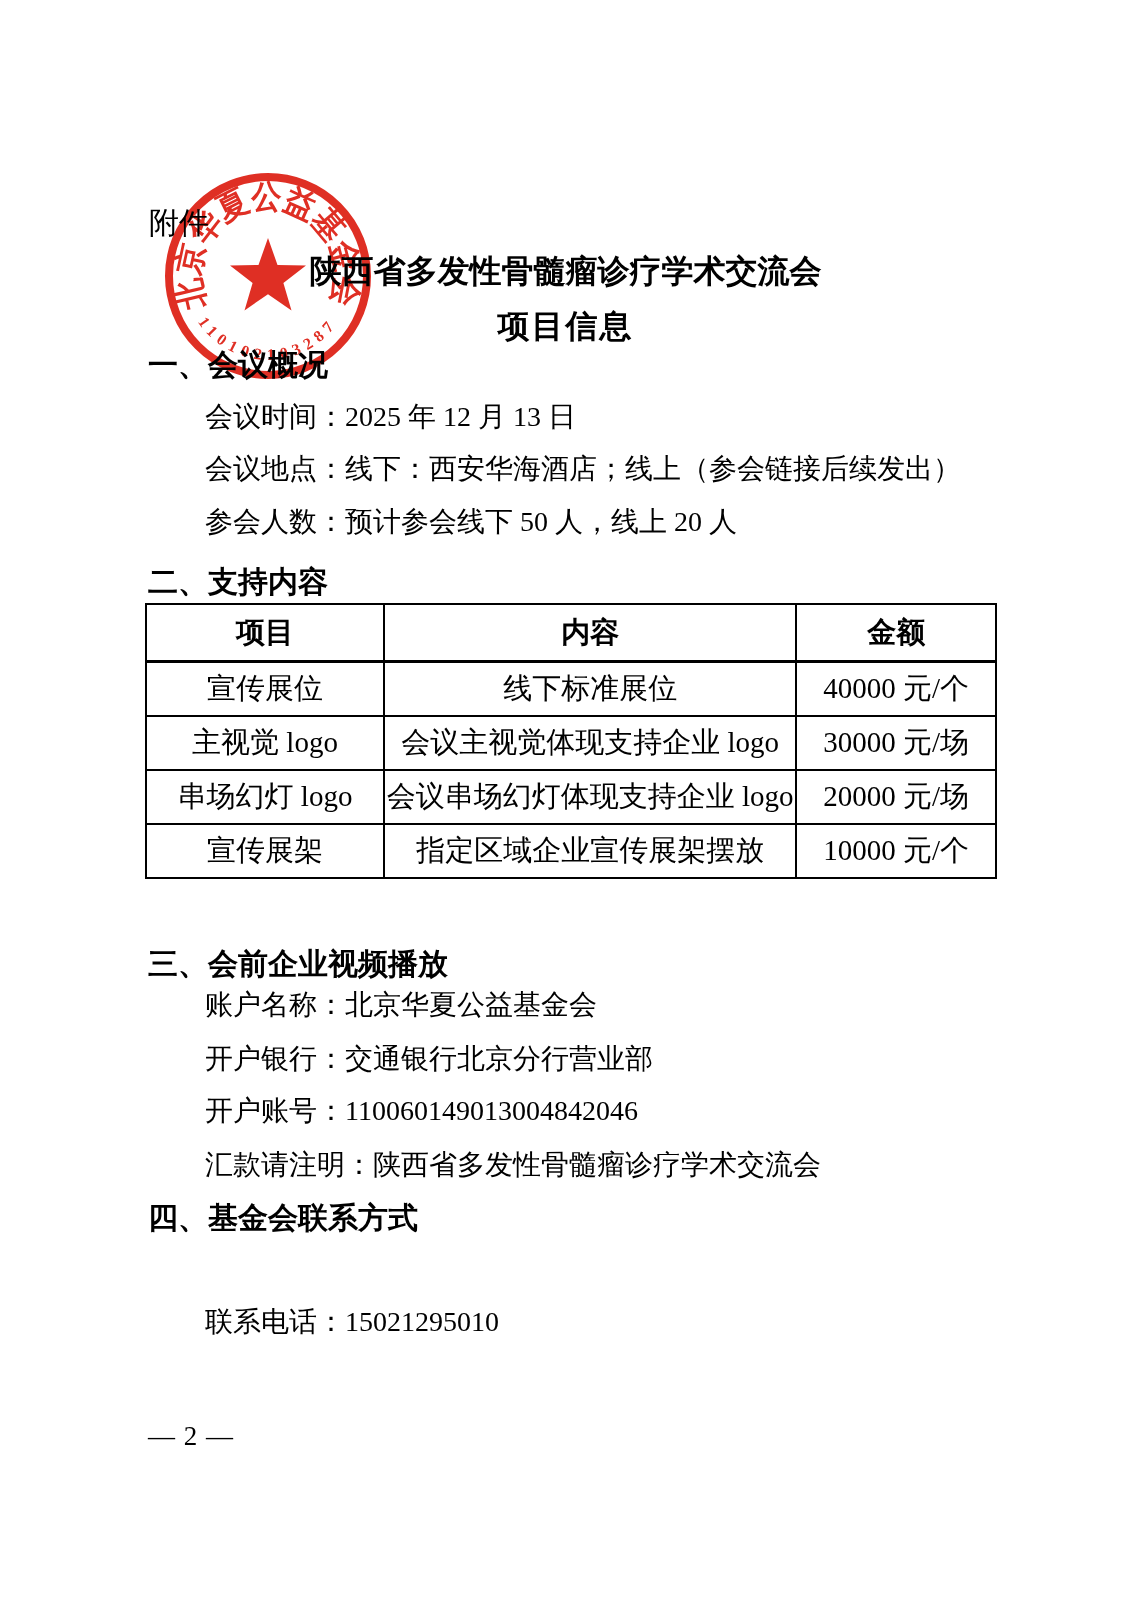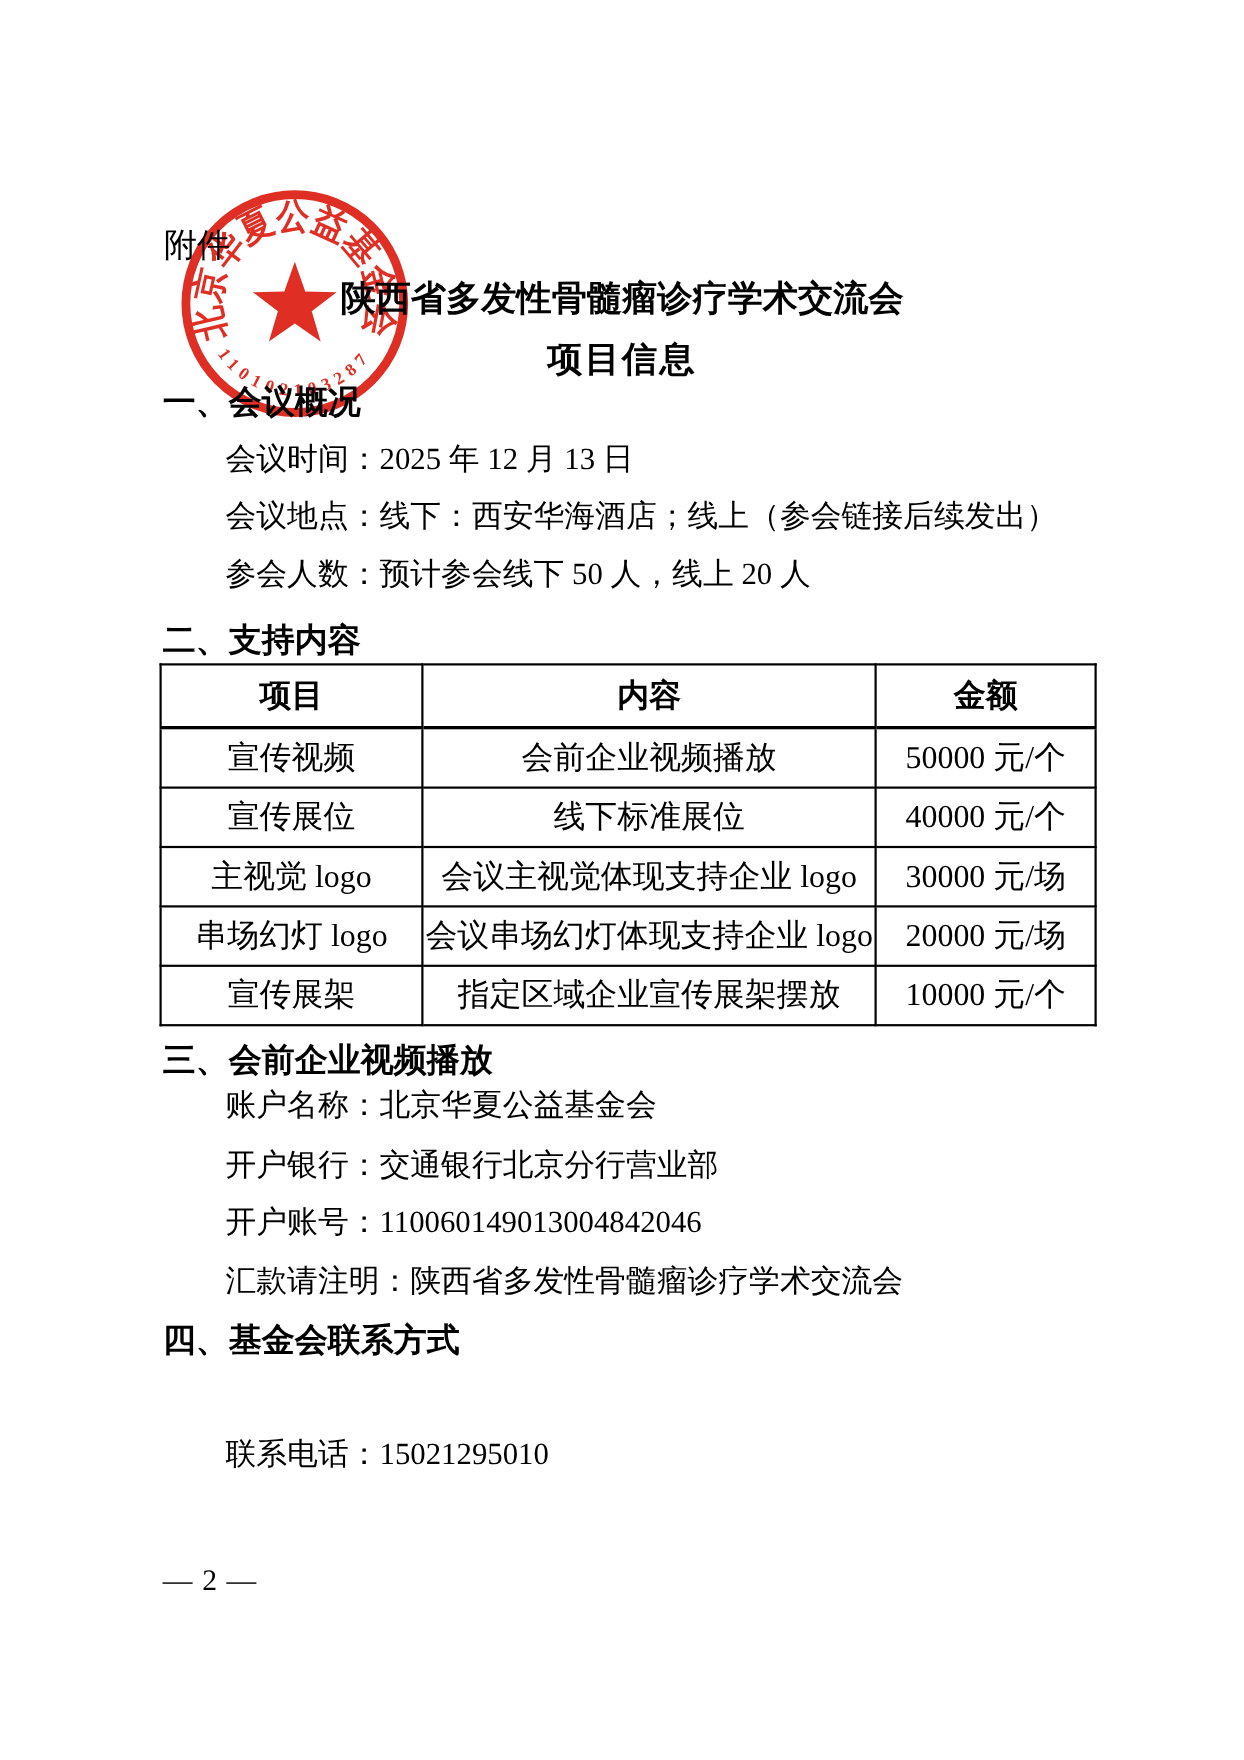--- a/index.html
+++ b/index.html
@@ -90,25 +90,20 @@
     </colgroup>
     <thead>
       <tr>
         <th>项目</th>
         <th>内容</th>
         <th>金额</th>
       </tr>
     </thead>
     <tbody>
       <tr>
-        <td>宣传视频</td>
-        <td>会前企业视频播放</td>
-        <td>50000 元/个</td>
-      </tr>
-      <tr>
         <td>宣传展位</td>
         <td>线下标准展位</td>
         <td>40000 元/个</td>
       </tr>
       <tr>
         <td>主视觉 logo</td>
         <td>会议主视觉体现支持企业 logo</td>
         <td>30000 元/场</td>
       </tr>
       <tr>

